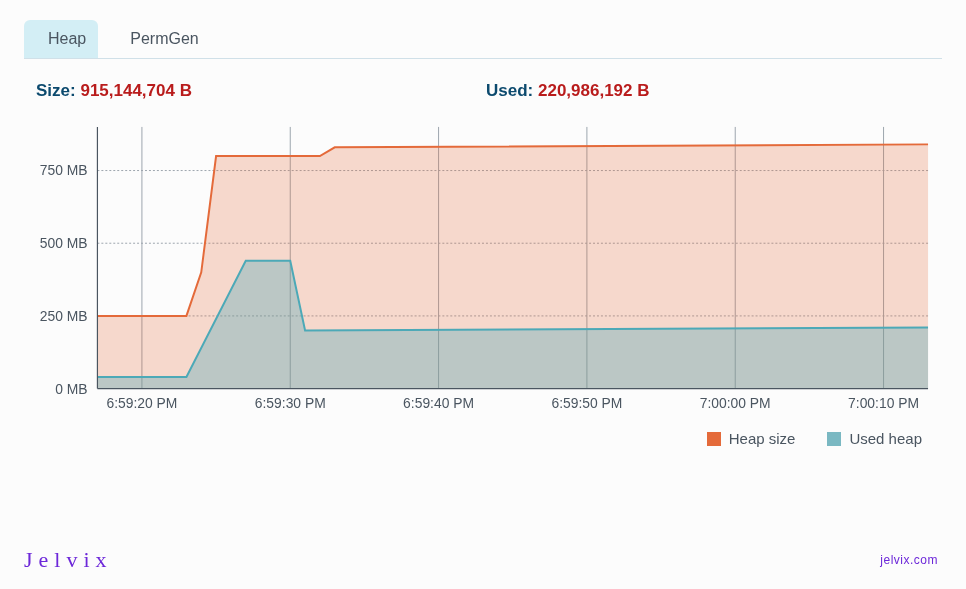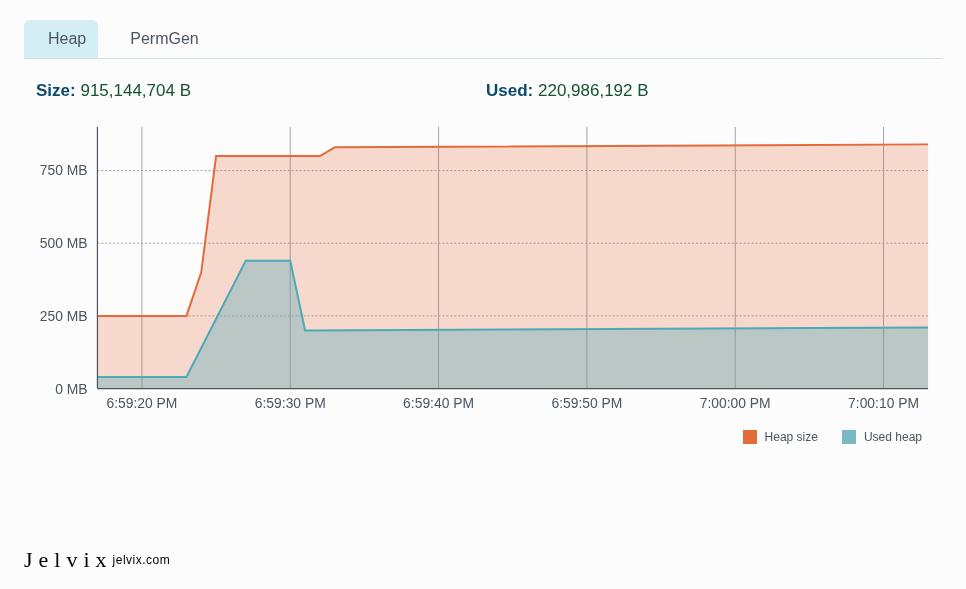--- a/index.html
+++ b/index.html
@@ -44,21 +44,22 @@
     }
     .stat {
       font-size: 17px;
       min-width: 300px;
     }
     .stat-label {
       font-weight: 700;
       color: #0c4a6e;
     }
     .stat-value {
-      color: #14532d;
+      color: #b91c1c;
+      font-weight: bold;
     }
     .chart-wrap {
       position: relative;
       margin-left: 8px;
       margin-right: 8px;
     }
     .chart-svg {
       display: block;
       width: 100%;
     }
@@ -98,44 +99,45 @@
     }
     .line-used {
       stroke: #4ca9b7;
       stroke-width: 2;
       fill: none;
     }
     .legend {
       display: flex;
       justify-content: flex-end;
       align-items: center;
-      gap: 24px;
+      gap: 32px;
       margin-top: 14px;
       padding-right: 20px;
-      font-size: 12px;
+      font-size: 15px;
     }
     .legend-item {
       display: flex;
       align-items: center;
       gap: 8px;
     }
     .swatch {
       width: 14px;
       height: 14px;
     }
     .swatch-size { background: #e46a3a; }
     .swatch-used { background: #7ab8c2; }
     .footer {
       position: absolute;
       bottom: 16px;
       left: 24px;
       right: 28px;
       display: flex;
+      justify-content: space-between;
       align-items: center;
-      color: #000000;
+      color: #6d28d9;
       font-size: 20px;
       margin-top: 48px;
     }
     .logo {
       font-family: Georgia, serif;
       letter-spacing: 6px;
       font-size: 22px;
       font-weight: 300;
     }
     .site {

